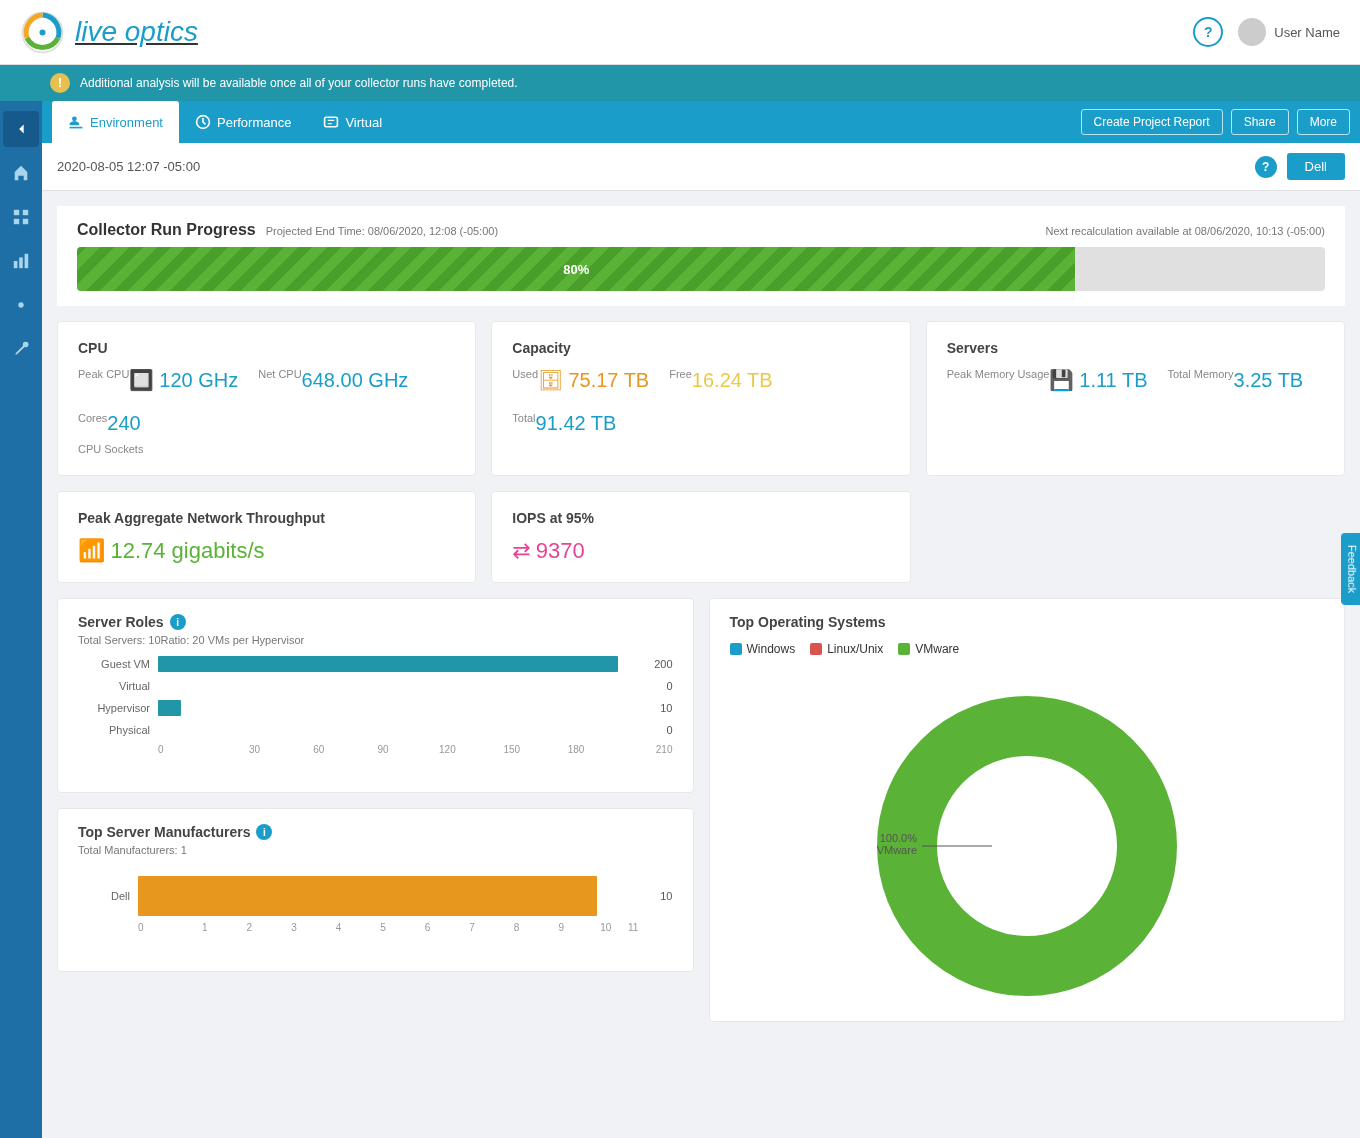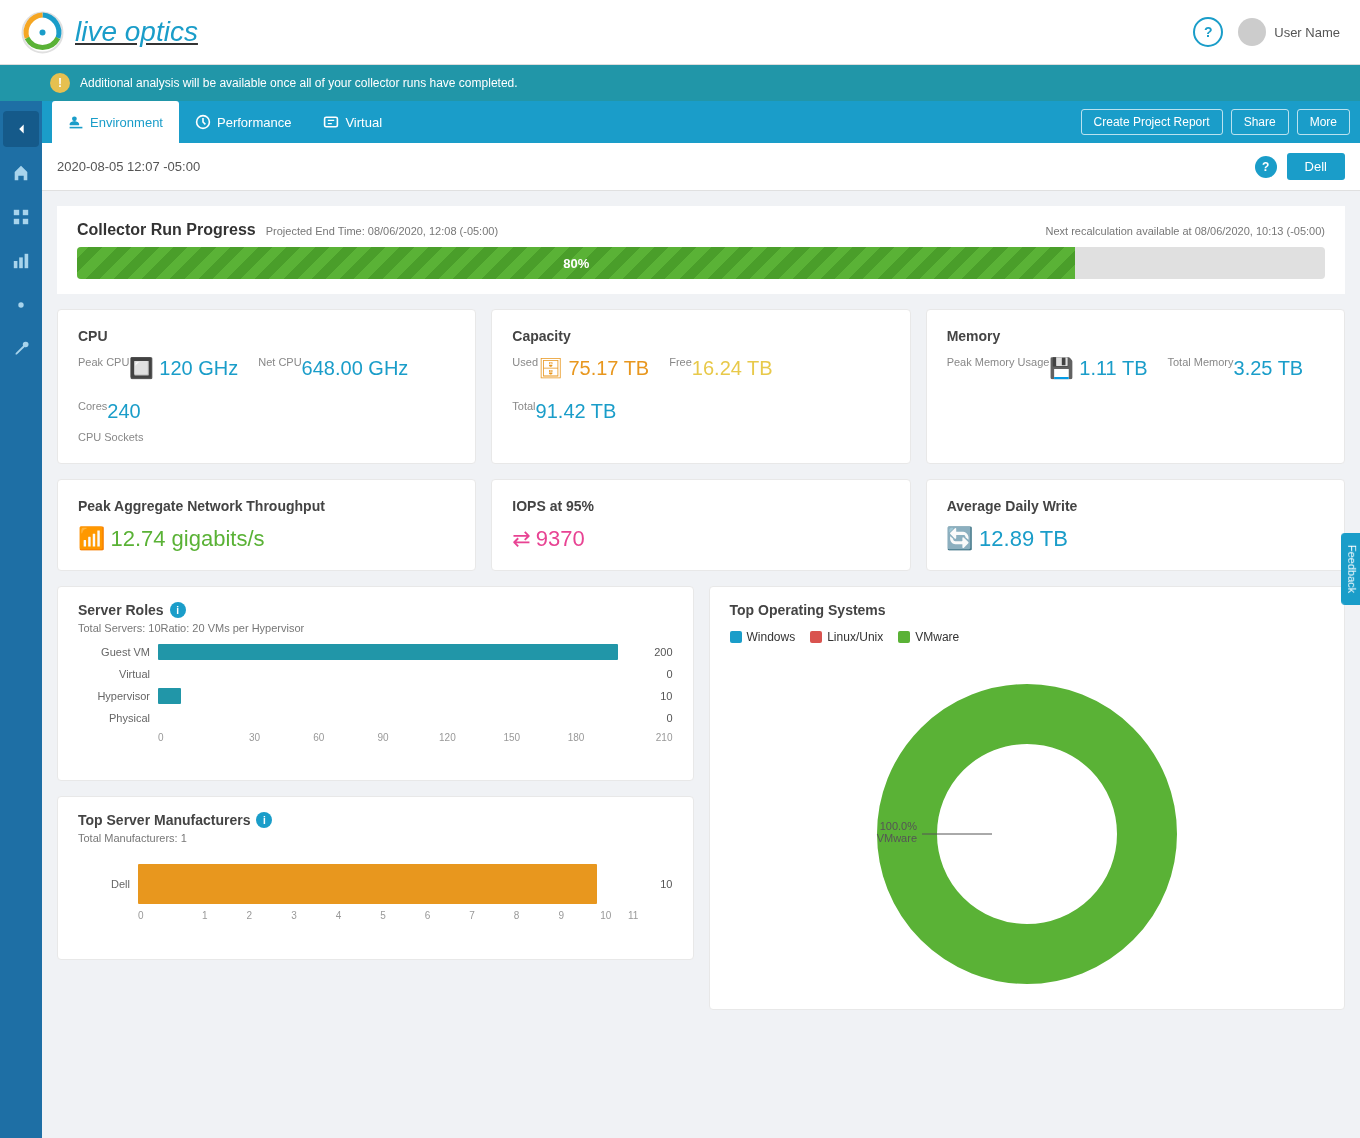--- a/index.html
+++ b/index.html
@@ -211,21 +211,21 @@
     .collector-title {
       display: flex;
       align-items: baseline;
       gap: 10px;
       margin-bottom: 5px;
     }
     .collector-title h3 { font-size: 16px; font-weight: 600; }
     .collector-subtitle { font-size: 11px; color: #777; }
     .collector-right { margin-left: auto; font-size: 11px; color: #777; }
     .progress-bar-outer {
-      height: 32px;
+      height: 44px;
       background: #e0e0e0;
       border-radius: 4px;
       overflow: hidden;
       margin-top: 8px;
       position: relative;
     }
     .progress-bar-inner {
       height: 100%;
       background: repeating-linear-gradient(
         -45deg,
@@ -524,21 +524,21 @@
               <span class="stat-value" style="color:#e8c94a;">16.24 TB</span>
             </div>
             <div class="stat-item">
               <span class="stat-label">Total</span>
               <span class="stat-value">91.42 TB</span>
             </div>
           </div>
         </div>
 
         <div class="stat-card">
-          <div class="stat-card-title">Memory</div>
+          <div class="stat-card-title">Servers</div>
           <div class="stat-values">
             <div class="stat-item">
               <span class="stat-label">Peak Memory Usage</span>
               <span class="stat-value">
                 <span>💾</span>
                 <span>1.11 TB</span>
               </span>
             </div>
             <div class="stat-item">
               <span class="stat-label">Total Memory</span>
@@ -559,27 +559,20 @@
         </div>
 
         <div class="stat-card">
           <div class="stat-card-title">IOPS at 95%</div>
           <div class="stat-value pink" style="font-size:22px; margin-top:8px;">
             <span>⇄</span>
             <span>9370</span>
           </div>
         </div>
 
-        <div class="stat-card">
-          <div class="stat-card-title">Average Daily Write</div>
-          <div class="stat-value" style="font-size:22px; margin-top:8px;">
-            <span>🔄</span>
-            <span>12.89 TB</span>
-          </div>
-        </div>
       </div>
 
       <div class="bottom-section">
 
         <div style="display:flex;flex-direction:column;gap:15px;">
 
           <div class="chart-card">
             <div class="chart-card-title">
               <span>Server Roles</span>
               <div class="info-icon">i</div>

